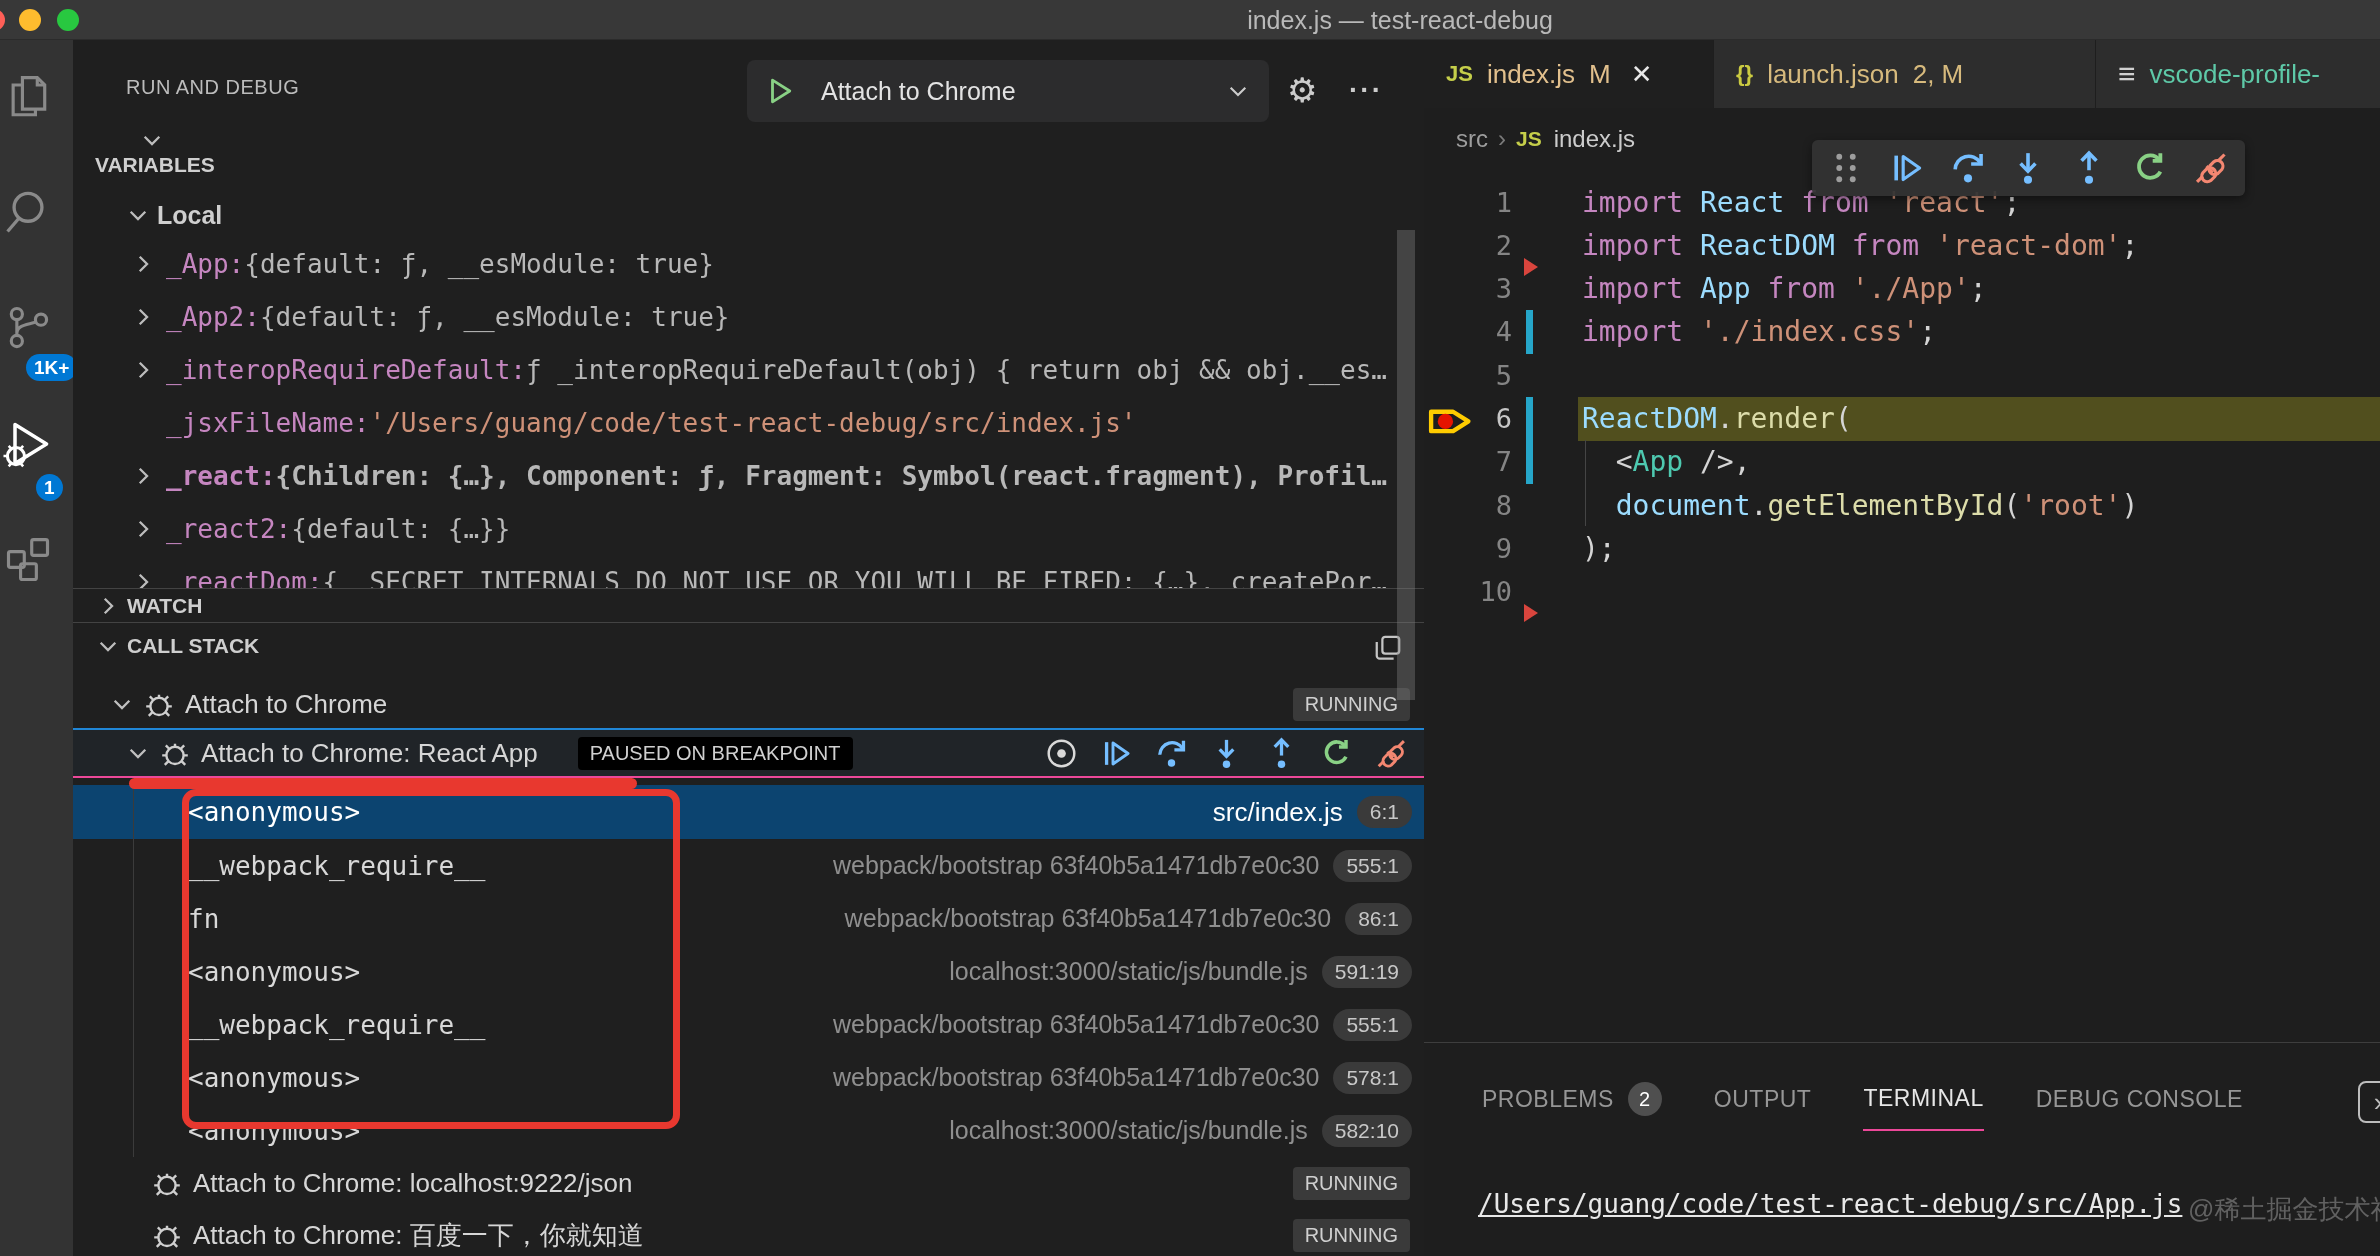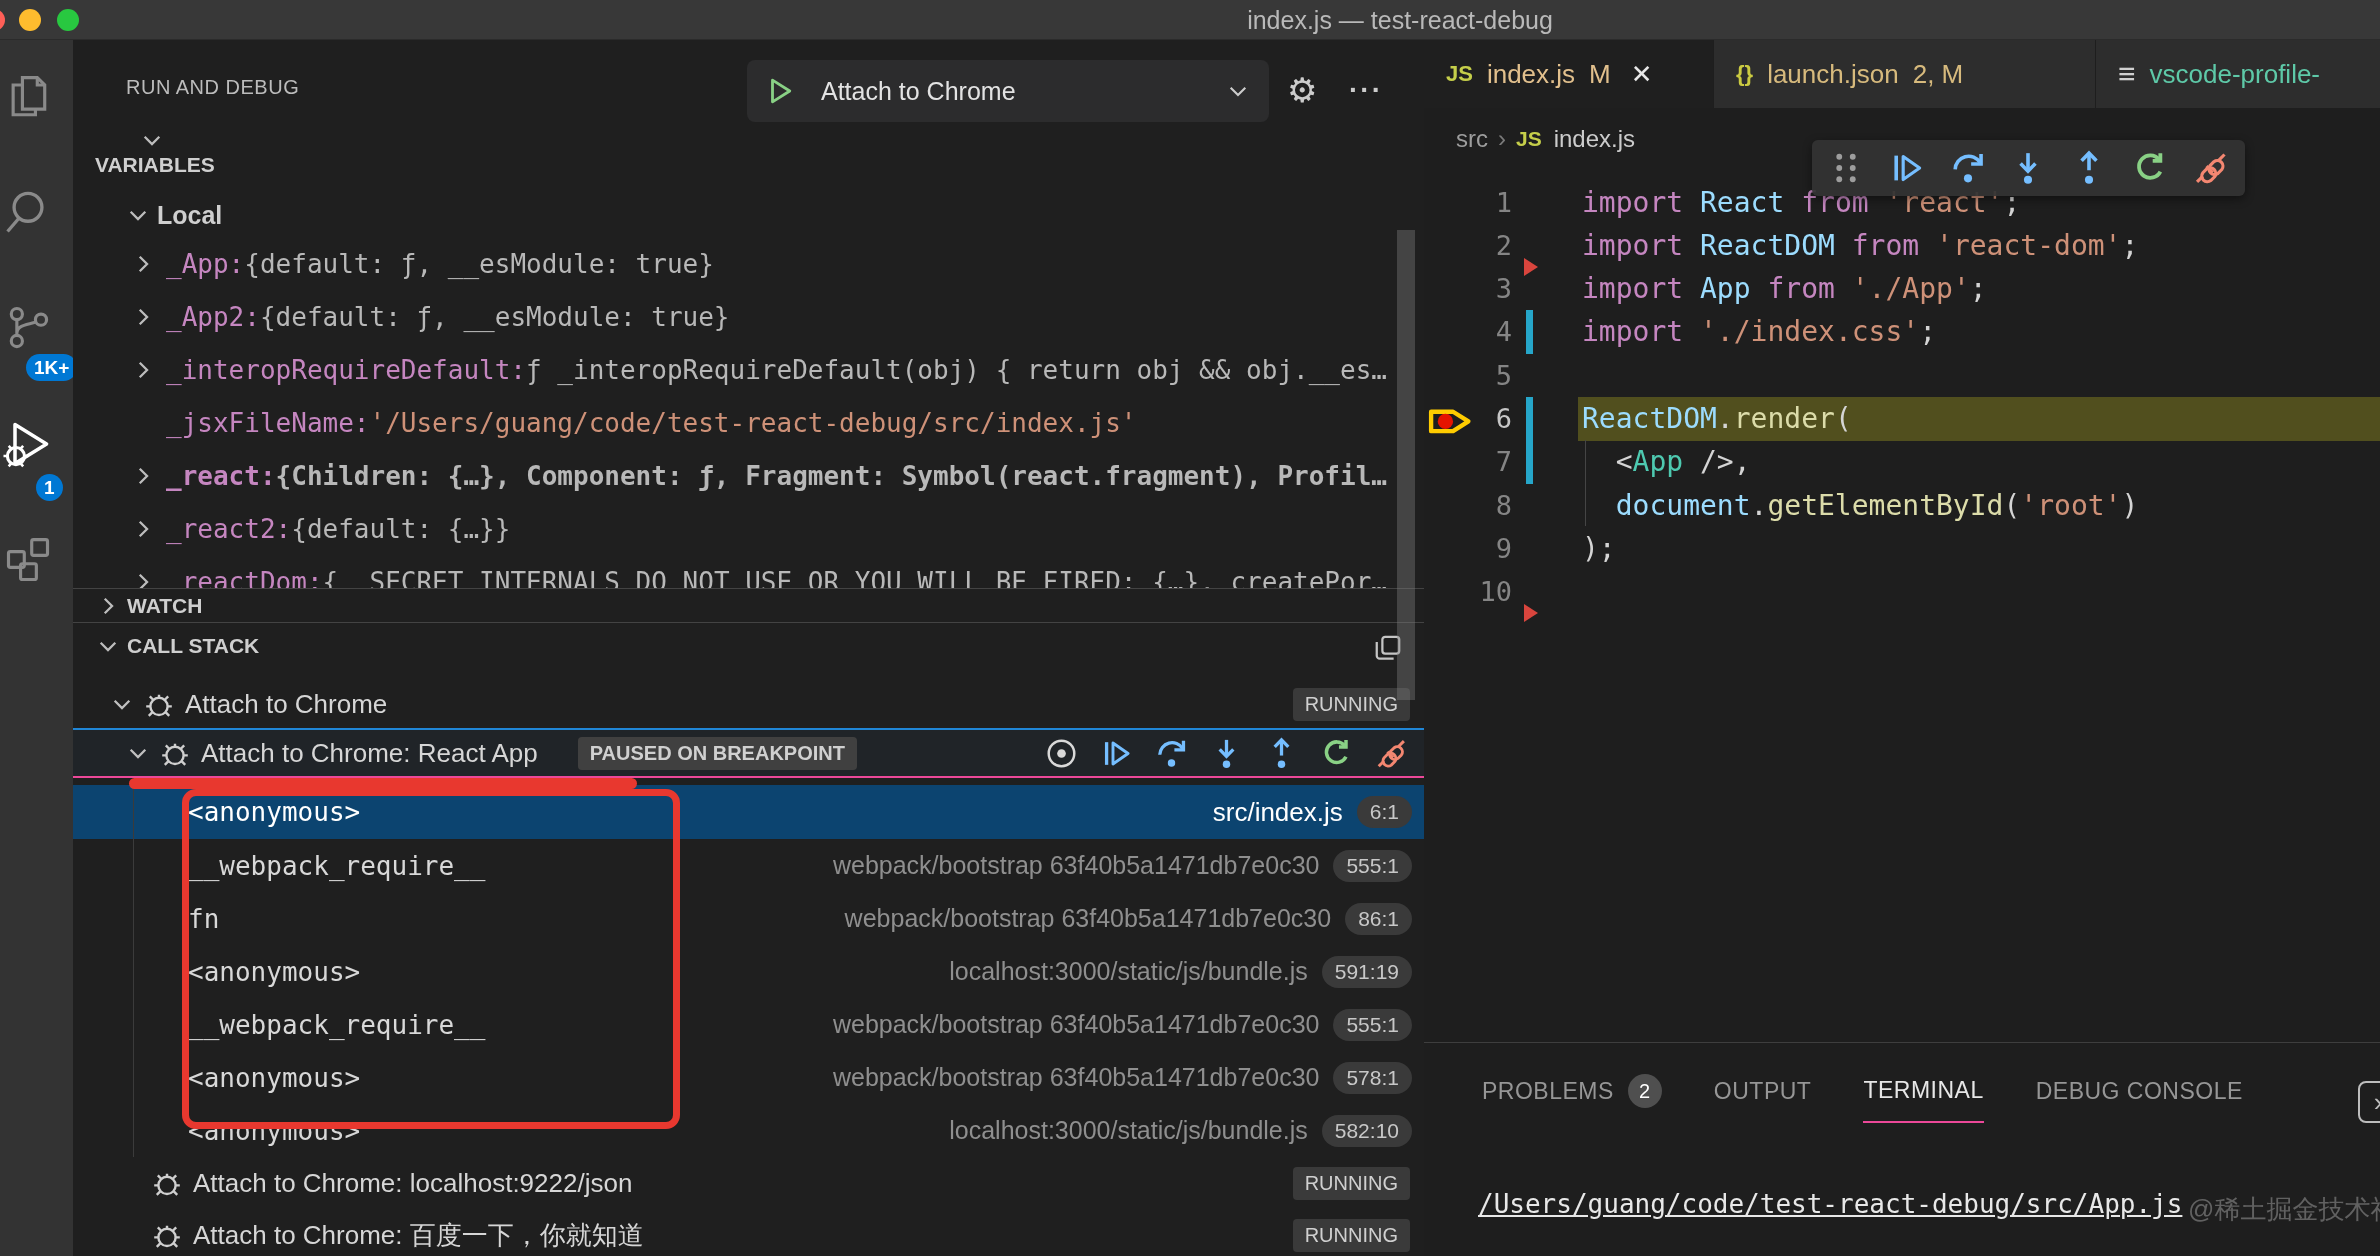--- a/index.html
+++ b/index.html
@@ -87,21 +87,21 @@
   .git-bar { position:absolute; left:102px; width:7px; height:44px; background:#26a6c9; }
   .git-tri { position:absolute; left:100px; width:0; height:0; border-left:14px solid #d9453d; border-top:9px solid transparent; border-bottom:9px solid transparent; }
   .bp-icon { position:absolute; left:2px; width:46px; height:36px; }
   .indent-guide { position:absolute; left:161px; width:1px; background:#454545; }
 
   .dbg-toolbar { position:absolute; left:388px; top:100px; width:433px; height:56px; background:rgba(51,51,51,0.94); border-radius:6px; box-shadow:0 3px 10px rgba(0,0,0,0.45); display:flex; align-items:center; justify-content:space-between; padding:0 16px; z-index:30; }
   .dbg-toolbar svg { width:36px; height:36px; }
 
   
   .panel { position:absolute; left:1424px; top:1042px; width:956px; height:214px; background:#1e1e1e; border-top:1px solid #3e3e3e; }
-  .panel-tabs { position:absolute; left:58px; top:16px; height:64px; display:flex; gap:52px; }
+  .panel-tabs { position:absolute; left:58px; top:24px; height:64px; display:flex; gap:52px; }
   .ptab { display:flex; align-items:center; font-size:23px; color:#969696; letter-spacing:0.5px; }
   .ptab.active { color:#e7e7e7; border-bottom:2px solid #ec4899; }
   .ptab .cnt { margin-left:14px; background:#4f4f4f; color:#fff; width:34px; height:34px; border-radius:50%; font-size:20px; display:flex; align-items:center; justify-content:center; }
   .term-line1 { position:absolute; left:54px; top:146px; font-size:26px; color:#e8e8e8; text-decoration:underline; }
   .term-line2 { position:absolute; left:54px; top:188px; font-size:26px; white-space:pre; }
   .panel-corner-icon { position:absolute; left:934px; top:38px; width:40px; height:42px; border:2px solid #bdbdbd; border-radius:8px; color:#bdbdbd; font-size:26px; display:flex; align-items:center; justify-content:center; }
 
   .watermark { position:absolute; left:2188px; top:1192px; font-size:26px; color:rgba(190,190,190,0.42); white-space:nowrap; z-index:50; }
 </style>
 </head>
@@ -289,21 +289,21 @@
   </div>
   <div class="cs-row paused" style="top:688px; height:50px;">
     <span class="icon tw" style="margin-left:52px;"><svg viewBox="0 0 16 16">
               <path d="M3.5 6l4.5 4.5L12.5 6" fill="none" stroke="currentColor" stroke-width="1.4"></path>
             </svg></span>
     <span class="icon bug" style="margin-left:8px;"><svg viewBox="0 0 16 16">
               <circle cx="8" cy="9.2" r="4.3" fill="none" stroke="currentColor" stroke-width="1.2"></circle>
               <path d="M8 4.9V3.4 M5.2 6L3.4 4.2 M10.8 6l1.8-1.8 M3.7 9.2H1.6 M12.3 9.2h2.1 M4.6 12.2l-1.7 1.7 M11.4 12.2l1.7 1.7" stroke="currentColor" stroke-width="1.2" fill="none"></path>
             </svg></span>
     <span class="sess-lbl">Attach to Chrome: React App</span>
-    <span class="badge-pill" style="margin-left:40px; background:#404040;font-weight:bold;">PAUSED ON BREAKPOINT</span>
+    <span class="badge-pill" style="margin-left:40px; background:#000000;">PAUSED ON BREAKPOINT</span>
     <span class="mini-icons">
       <span class="icon" style="display:inline-flex;">
               <svg viewBox="0 0 16 16">
                 <circle cx="8" cy="8" r="6.2" fill="none" stroke="#d9d9d9" stroke-width="1.2"></circle>
                 <circle cx="8" cy="8" r="2.1" fill="#d9d9d9"></circle>
               </svg>
             </span>
             <span class="icon" style="display:inline-flex;">
               <svg viewBox="0 0 16 16">
                 <path d="M3.2 2.5v11" stroke="#75beff" stroke-width="1.6" fill="none"></path>

